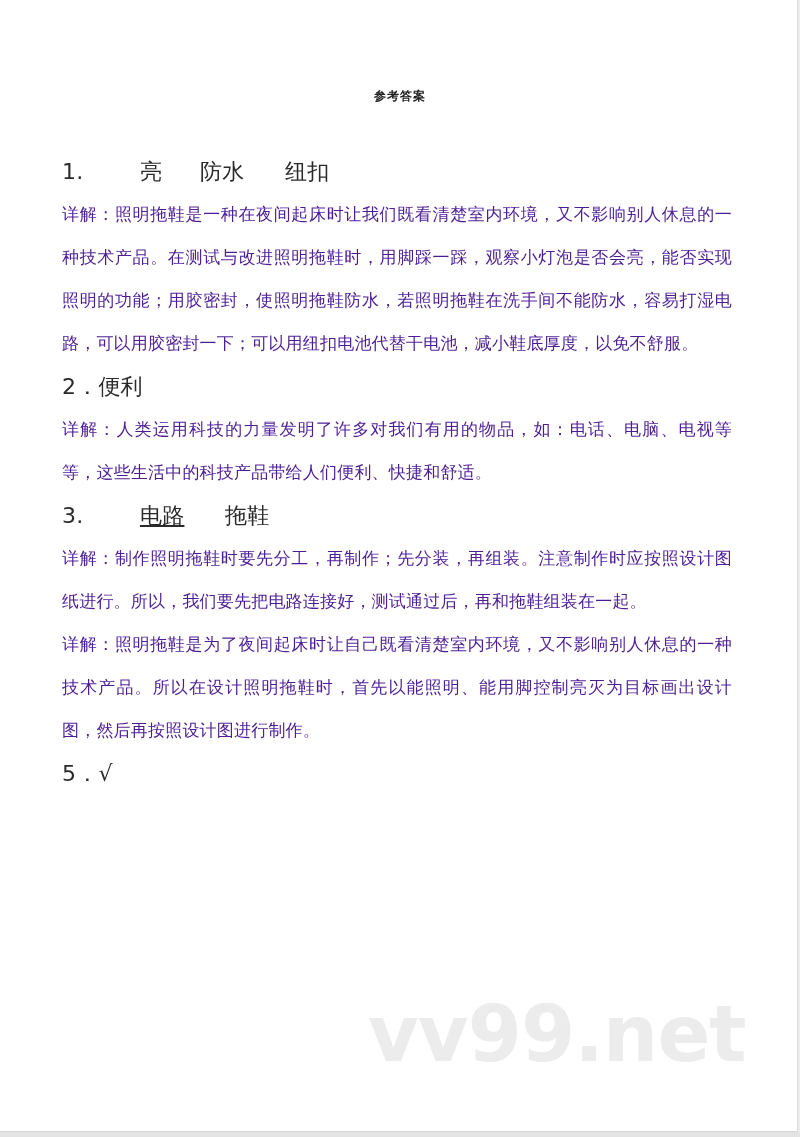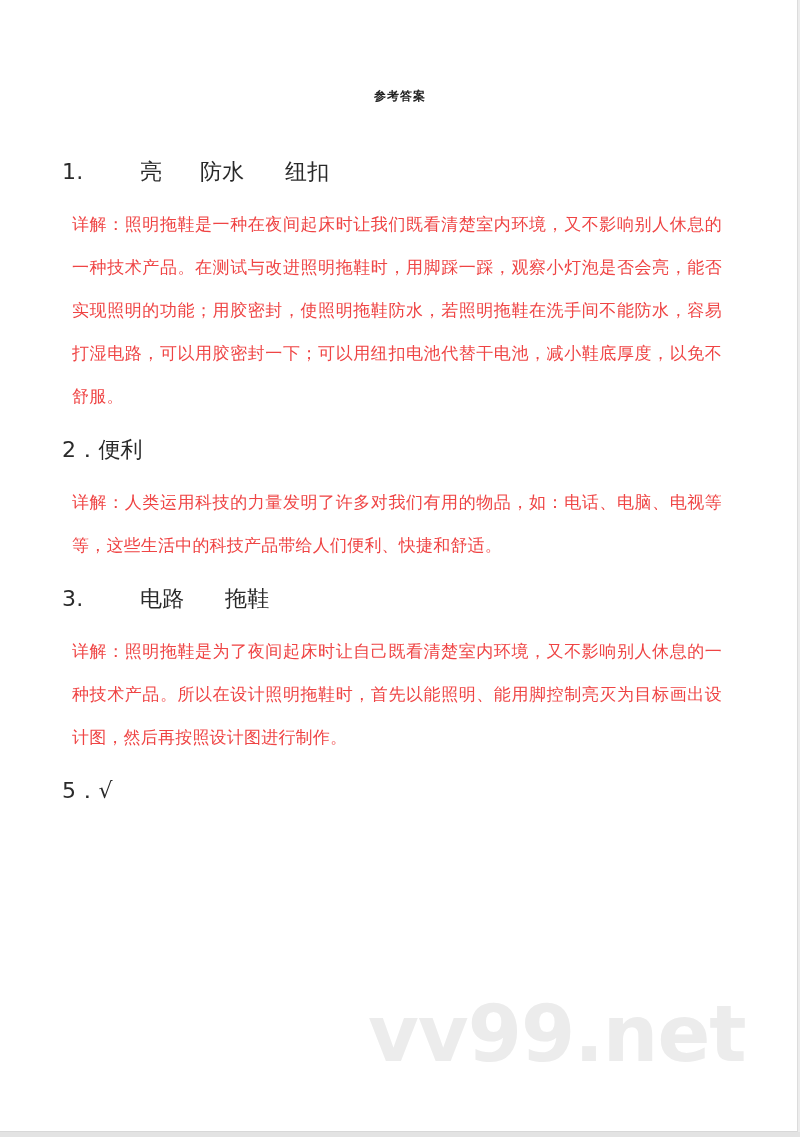--- a/index.html
+++ b/index.html
@@ -72,26 +72,26 @@
       display: inline-block;
     }
     .answer-num.wide {
       width: 78px;
     }
     .blank {
       display: inline-block;
     }
     .blank.w1 { width: 60px; }
     .blank.w2 { width: 85px; }
-    .blank.w3 { width: 85px; }
+    .blank.w3 { width: 85px; text-decoration: underline; }
     .detail {
-      margin: 10px;
+      margin: 0;
       text-align: justify;
       text-align-last: left;
-      color: #ef4444;
+      color: #4c1d95;
     }
     .watermark {
       position: absolute;
       left: 368px;
       top: 995px;
       font-family: "DejaVu Sans", "Liberation Sans", sans-serif;
       font-weight: bold;
       font-size: 78px;
       color: #ececec;
       letter-spacing: -1px;
@@ -115,20 +115,21 @@
     <p class="detail"><span>详解：</span><span>照明拖鞋是一种在夜间起床时让我们既看清楚室内环境，又不影响别人休息的一种技术产品。在测试与改进照明拖鞋时，用脚踩一踩，观察小灯泡是否会亮，能否实现照明的功能；用胶密封，使照明拖鞋防水，若照明拖鞋在洗手间不能防水，容易打湿电路，可以用胶密封一下；可以用纽扣电池代替干电池，减小鞋底厚度，以免不舒服。</span></p>
 
     <div class="answer-line">
       <span class="answer-num">2．</span><span>便利</span>
     </div>
     <p class="detail"><span>详解：</span><span>人类运用科技的力量发明了许多对我们有用的物品，如：电话、电脑、电视等等，这些生活中的科技产品带给人们便利、快捷和舒适。</span></p>
 
     <div class="answer-line">
       <span class="answer-num wide">3.</span><span class="blank w3">电路</span><span class="blank">拖鞋</span>
     </div>
+    <p class="detail"><span>详解：</span><span>制作照明拖鞋时要先分工，再制作；先分装，再组装。注意制作时应按照设计图纸进行。所以，我们要先把电路连接好，测试通过后，再和拖鞋组装在一起。</span></p>
 
     <p class="detail"><span>详解：</span><span>照明拖鞋是为了夜间起床时让自己既看清楚室内环境，又不影响别人休息的一种技术产品。所以在设计照明拖鞋时，首先以能照明、能用脚控制亮灭为目标画出设计图，然后再按照设计图进行制作。</span></p>
 
     <div class="answer-line">
       <span class="answer-num">5．</span><span>√</span>
     </div>
 
   </div>
 
   <div class="watermark">vv99.net</div>

